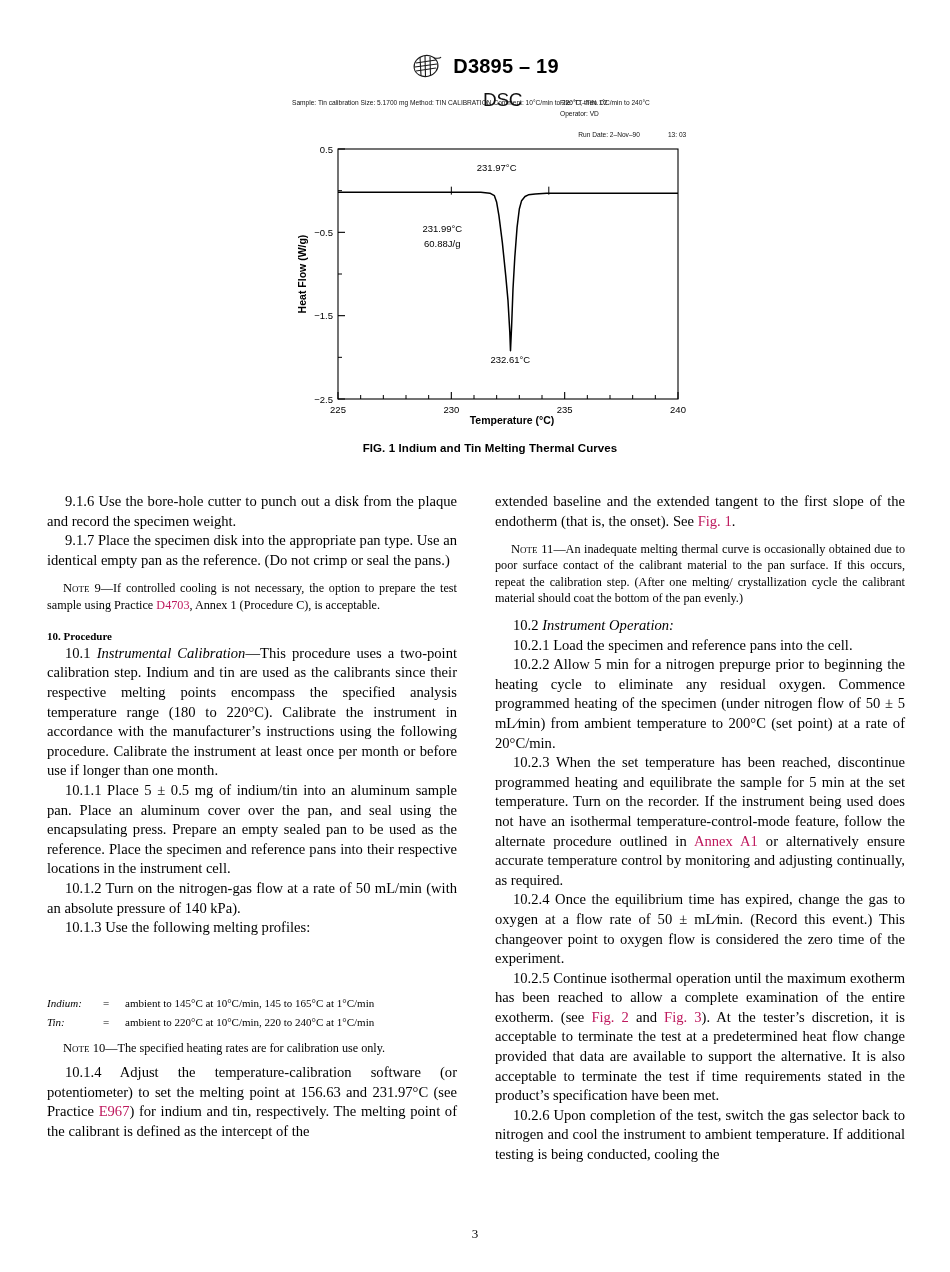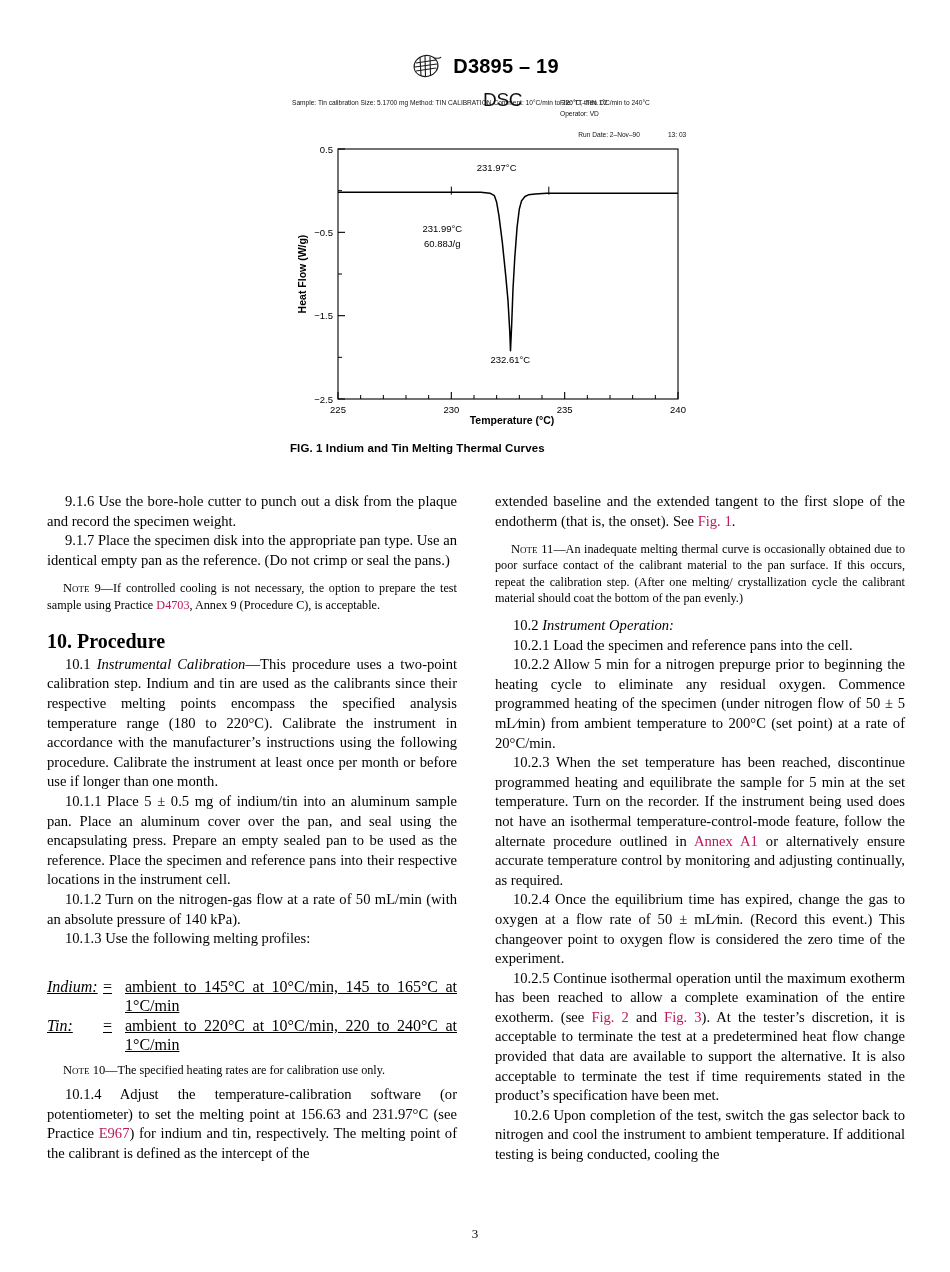--- a/index.html
+++ b/index.html
@@ -79,20 +79,21 @@
 
   .chart-wrap {
     position: relative;
     width: 400px;
     height: 295px;
   }
   .chart-svg { display: block; }
 
   .fig-caption {
     margin-top: 6px;
+    text-align: center;
     font-family: "Liberation Sans", sans-serif;
     font-weight: bold;
     font-size: 11.5px;
     letter-spacing: 0.1px;
   }
 
   
   .columns {
     position: absolute;
     top: 492px;
@@ -120,32 +121,31 @@
     text-align: justify;
     text-indent: 16px;
   }
   p.note.tight { margin-top: 7px; }
   .note-label {
     font-variant: small-caps;
     font-size: 12.6px;
   }
   h3.section {
     margin: 17px 0 2px 0;
-    font-size: 20px;
+    font-size: 11px;
     font-weight: bold;
   }
   .ital { font-style: italic; }
   .ref { color: #be185d; }
 
   
   .profiles {
-    margin-top: 28px;
-    font-size: 16px;
+    margin-top: 56px;
+    font-size: 11px;
     line-height: 19.6px;
-    text-decoration: underline;
   }
   .profiles table {
     border-collapse: collapse;
     width: 100%;
   }
   .profiles td {
     vertical-align: top;
     padding: 0;
   }
   .profiles td.lbl {
@@ -274,21 +274,21 @@
     <div class="fig-caption">FIG. 1 Indium and Tin Melting Thermal Curves</div>
   </div>
 
   <div class="columns">
 
     <div class="col">
       <p class="body">9.1.6  Use the bore-hole cutter to punch out a disk from the plaque and record the specimen weight.</p>
       <p class="body">9.1.7  Place the specimen disk into the appropriate pan type. Use an identical empty pan as the reference. (Do not crimp or seal the pans.)</p>
 
       <p class="note">
-        <span class="note-label">Note 9</span><span>—If controlled cooling is not necessary, the option to prepare the test sample using Practice </span><span class="ref">D4703</span><span>, Annex 9 (Procedure C), is acceptable.</span>
+        <span class="note-label">Note 9</span><span>—If controlled cooling is not necessary, the option to prepare the test sample using Practice </span><span class="ref">D4703</span><span>, Annex 1 (Procedure C), is acceptable.</span>
       </p>
 
       <h3 class="section">10.  Procedure</h3>
 
       <p class="body">
         <span>10.1  </span><span class="ital">Instrumental Calibration</span><span>—This procedure uses a two-point calibration step. Indium and tin are used as the calibrants since their respective melting points encompass the specified analysis temperature range (180 to 220°C). Calibrate the instrument in accordance with the manufacturer’s instructions using the following procedure. Calibrate the instrument at least once per month or before use if longer than one month.</span>
       </p>
 
       <p class="body">10.1.1  Place 5 ± 0.5 mg of indium/tin into an aluminum sample pan. Place an aluminum cover over the pan, and seal using the encapsulating press. Prepare an empty sealed pan to be used as the reference. Place the specimen and reference pans into their respective locations in the instrument cell.</p>
       <p class="body">10.1.2  Turn on the nitrogen-gas flow at a rate of 50 mL/min (with an absolute pressure of 140 kPa).</p>

